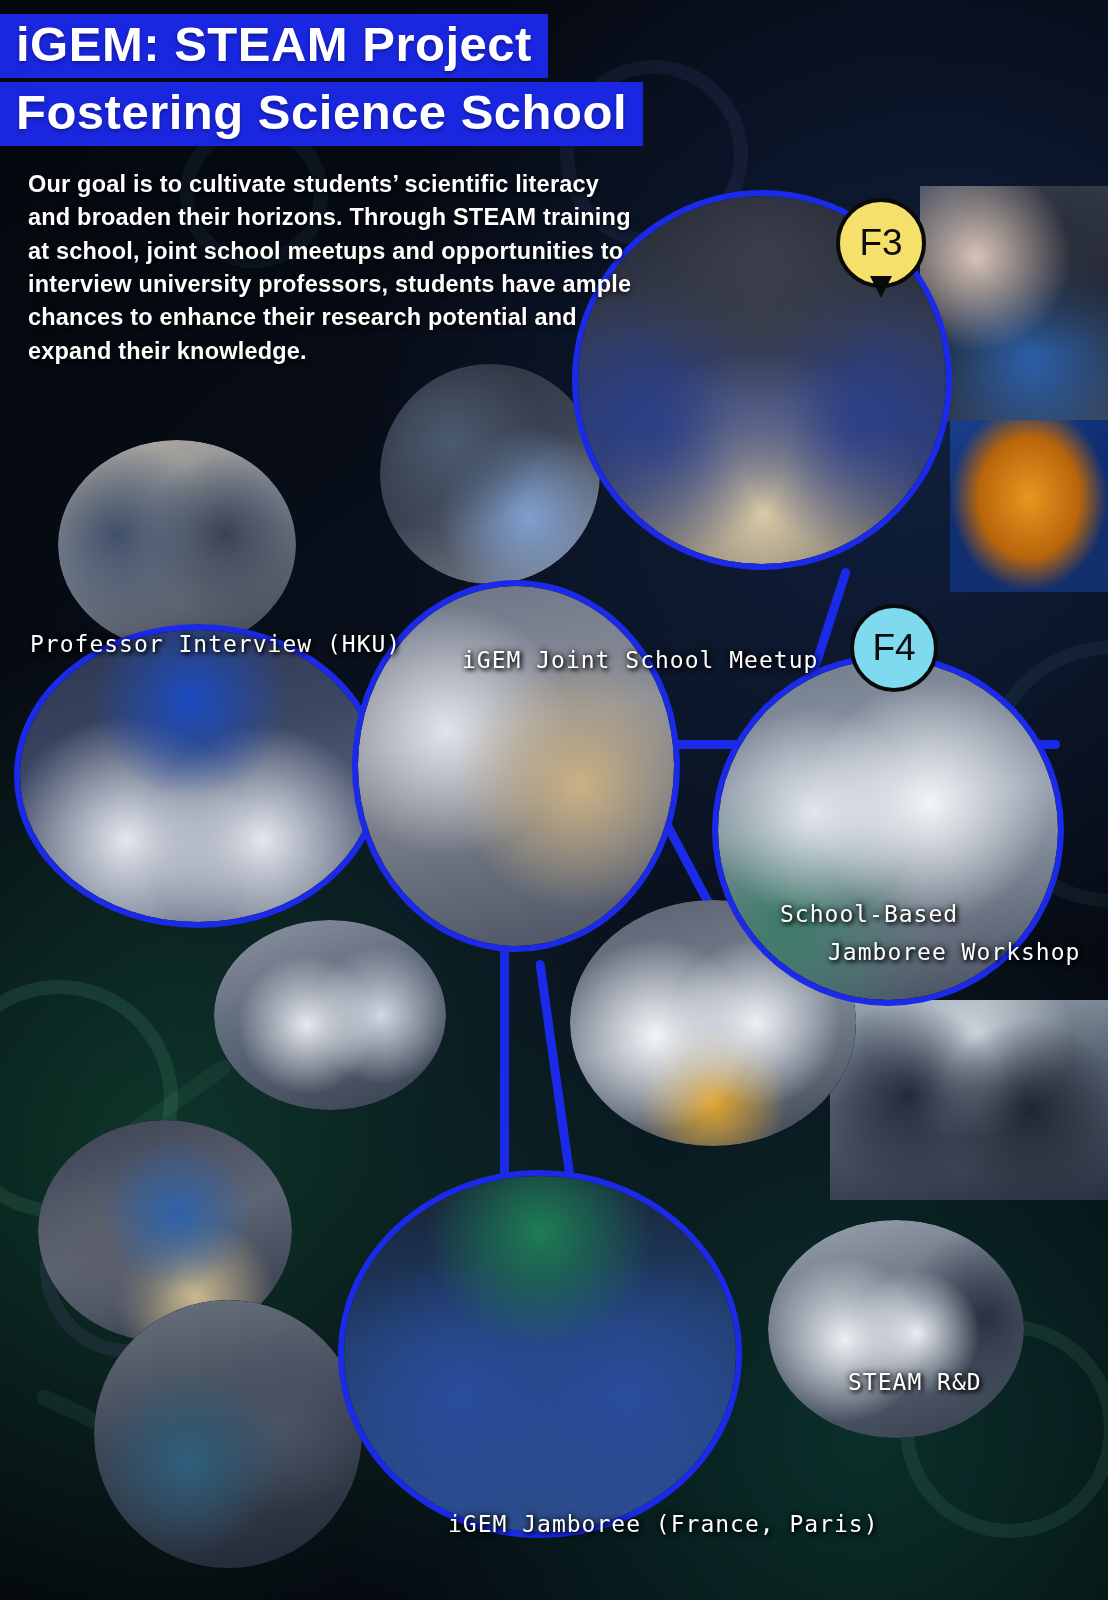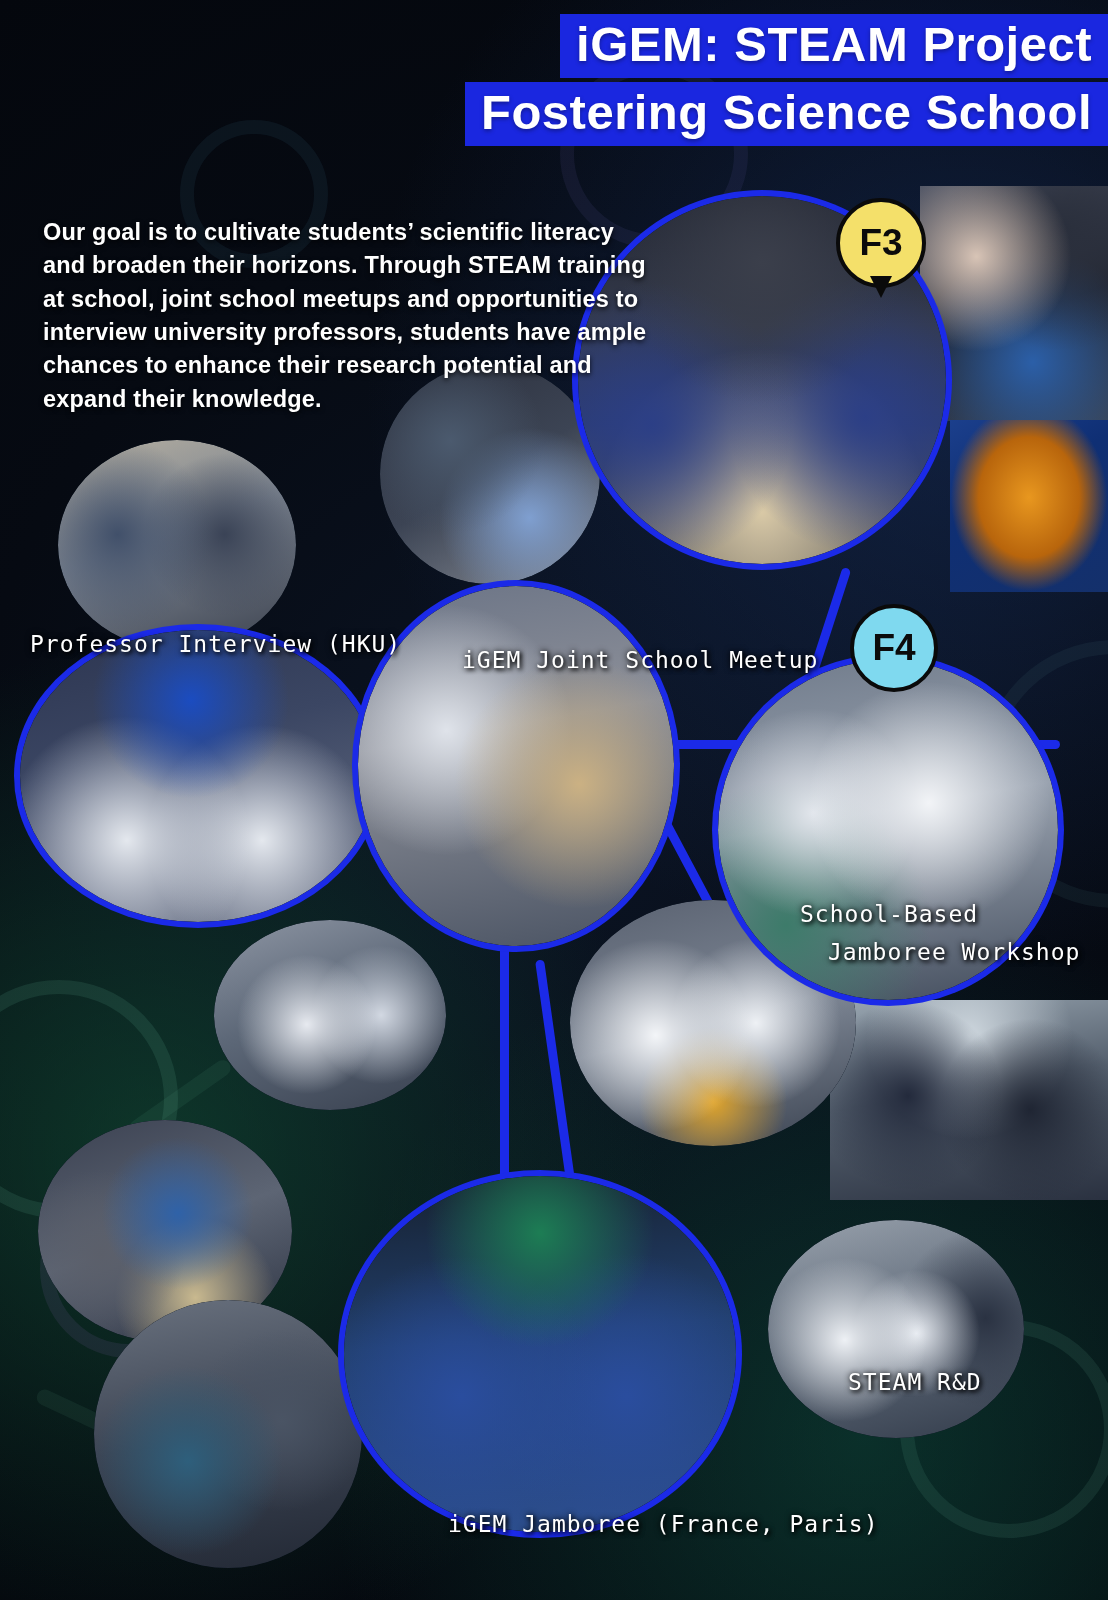--- a/index.html
+++ b/index.html
@@ -45,51 +45,50 @@
   }
   .bg-bar.r1 { left: 120px; top: 1090px; width: 120px; height: 16px; transform: rotate(-35deg); }
   .bg-bar.r2 { left: 30px; top: 1420px; width: 160px; height: 16px; transform: rotate(25deg); }
   .bg-bar.r3 { left: 930px; top: 1120px; width: 140px; height: 16px; transform: rotate(-60deg); }
 
   
   #title-block {
     position: absolute;
     left: 0; top: 14px;
     width: 1108px;
-    text-align: right;
+    text-align: left;
     z-index: 40;
   }
   #title-block .tline {
     display: inline-block;
     background: #1a27e0;
     color: #ffffff;
     font-size: 49px;
     font-weight: bold;
     letter-spacing: 0.5px;
     line-height: 1.18;
     padding: 2px 16px 4px 16px;
     margin: 0;
     text-shadow: 0 2px 4px rgba(0,0,0,0.35);
   }
   #title-block .tline.l2 { margin-top: 4px; }
 
   
   #intro {
     position: absolute;
-    left: 43px;
+    left: 28px;
     top: 168px;
     width: 620px;
     color: #ffffff;
     font-size: 23.5px;
     font-weight: bold;
     line-height: 1.42;
     letter-spacing: 0.2px;
     text-shadow: 0 2px 5px rgba(0,0,0,0.85);
     z-index: 30;
-    margin-top: 48px;
   }
 
   
   .connector {
     position: absolute;
     background: #1b2ae8;
     z-index: 5;
     border-radius: 6px;
   }
 
@@ -120,21 +119,21 @@
 
   
   .badge {
     position: absolute;
     border-radius: 50%;
     z-index: 30;
     display: flex;
     align-items: center;
     justify-content: center;
     color: #0b0b0b;
-    font-weight: bold;
+    font-weight: normal;
     font-size: 37px;
     border: 4px solid #0a0a0a;
     font-family: "Liberation Sans", sans-serif;
   }
   .badge .tail {
     position: absolute;
     bottom: -14px;
     left: 50%;
     margin-left: -11px;
     width: 0; height: 0;
@@ -304,20 +303,20 @@
 
   <div class="badge" style="left:850px; top:604px; width:80px; height:80px; background:#7fd9ef;">
     <span>F4</span>
   </div>
 
 
   <div class="caption" style="left:30px; top:630px;">Professor Interview (HKU)</div>
 
   <div class="caption" style="left:462px; top:626px;margin-top:20px;">iGEM Joint School Meetup</div>
 
-  <div class="caption" style="left:800px; top:900px;">School-Based</div>
+  <div class="caption" style="left:780px; top:900px;">School-Based</div>
   <div class="caption" style="left:828px; top:938px;">Jamboree Workshop</div>
 
   <div class="caption" style="left:848px; top:1368px;">STEAM R&amp;D</div>
 
   <div class="caption" style="left:448px; top:1510px;">iGEM Jamboree (France, Paris)</div>
 
 </div>
 
 </body></html>

